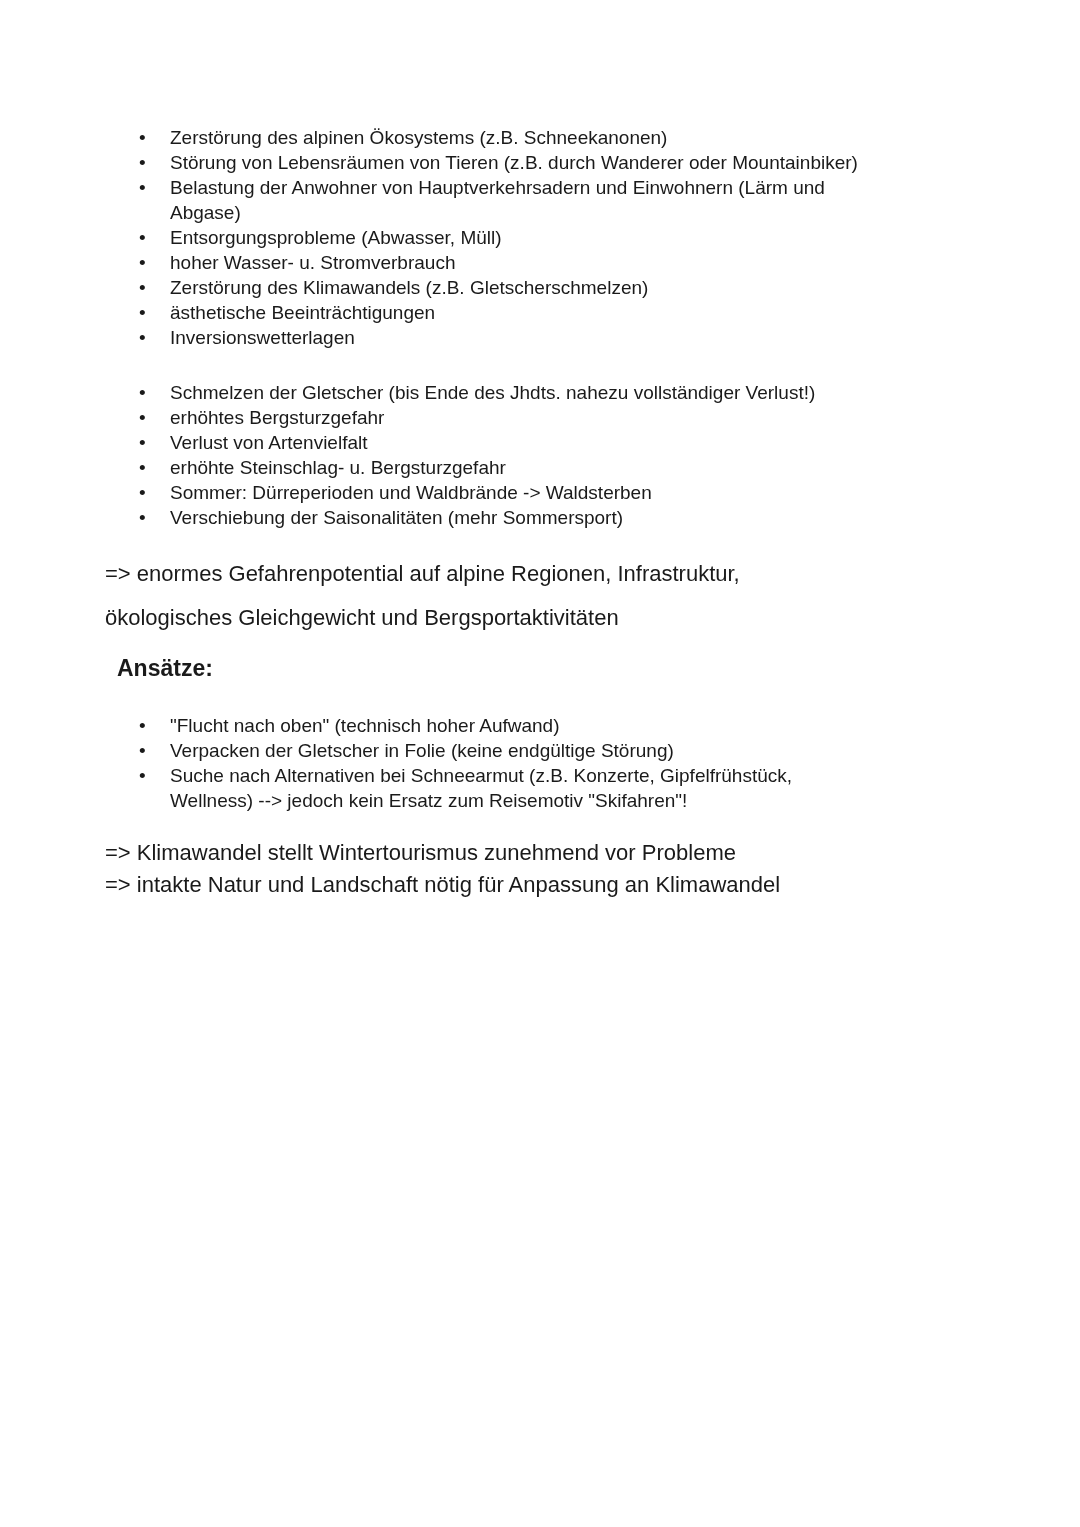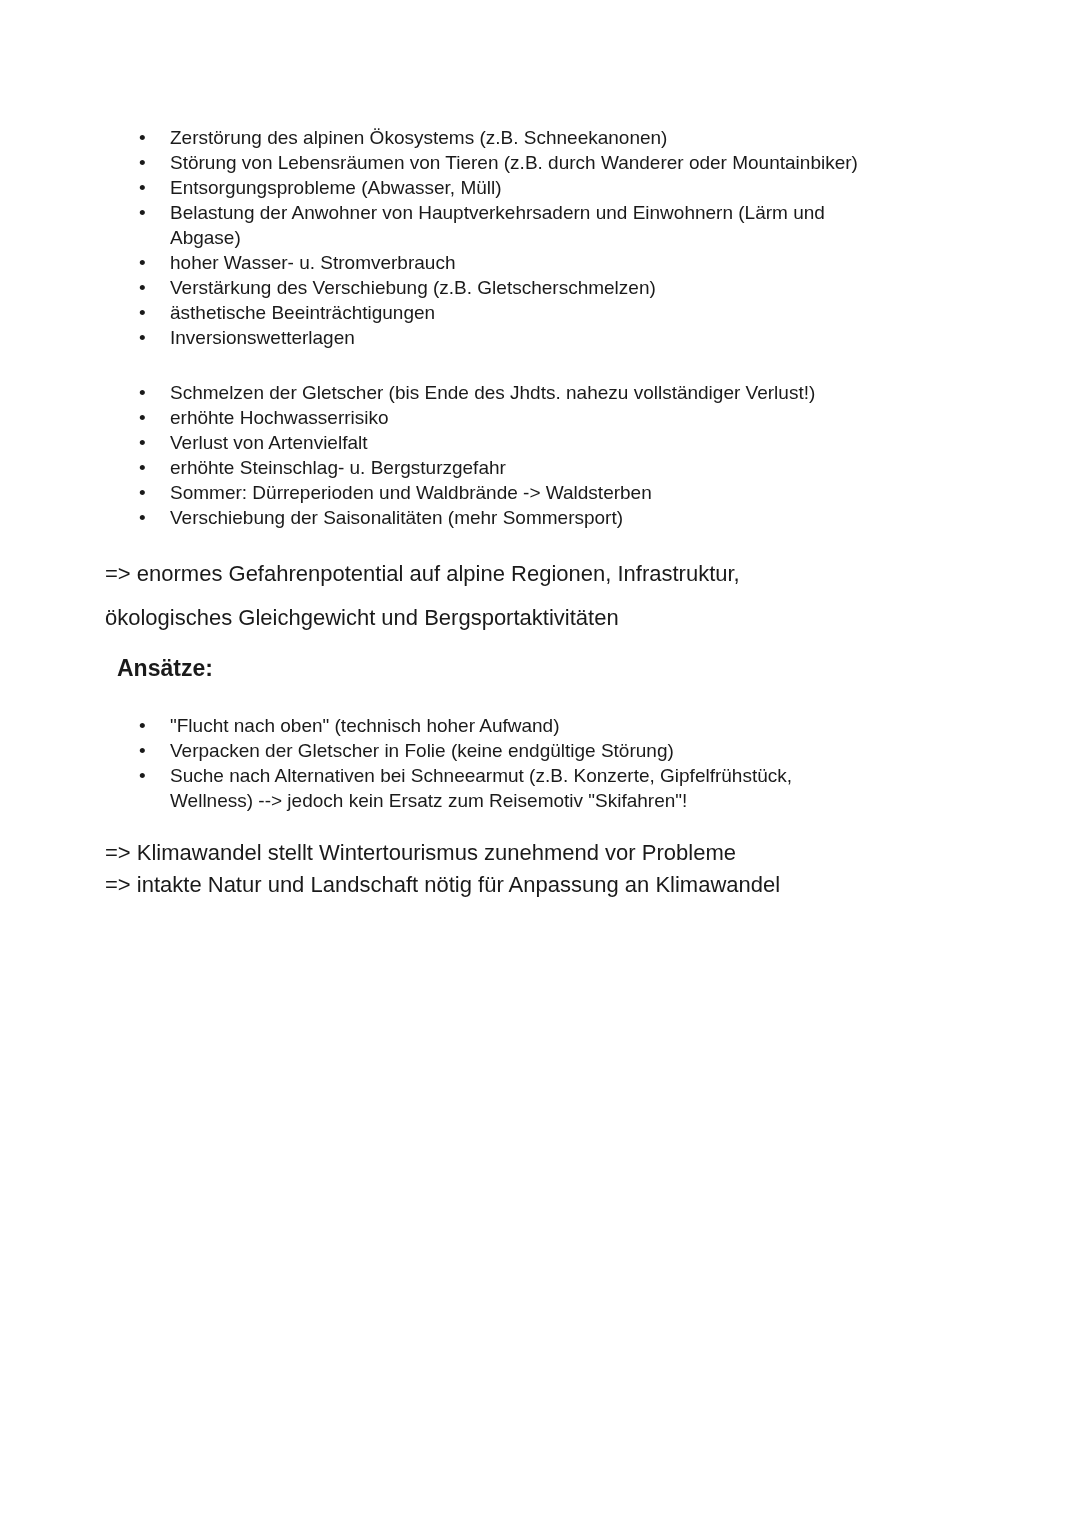--- a/index.html
+++ b/index.html
@@ -73,33 +73,33 @@
   }
 </style>
 </head>
 <body>
 
 <div class="page">
 
   <ul class="bullet-list">
     <li>Zerstörung des alpinen Ökosystems (z.B. Schneekanonen)</li>
     <li>Störung von Lebensräumen von Tieren (z.B. durch Wanderer oder Mountainbiker)</li>
-    <li>Entsorgungsprobleme (Abwasser, Müll)</li>
     <li>Belastung der Anwohner von Hauptverkehrsadern und Einwohnern (Lärm und
 Abgase)</li>
+    <li>Entsorgungsprobleme (Abwasser, Müll)</li>
     <li>hoher Wasser- u. Stromverbrauch</li>
-    <li>Verstärkung des Verschiebung (z.B. Gletscherschmelzen)</li>
+    <li>Zerstörung des Klimawandels (z.B. Gletscherschmelzen)</li>
     <li>ästhetische Beeinträchtigungen</li>
     <li>Inversionswetterlagen</li>
   </ul>
 
 
   <ul class="bullet-list list-after-heading">
     <li>Schmelzen der Gletscher (bis Ende des Jhdts. nahezu vollständiger Verlust!)</li>
-    <li>erhöhte Hochwasserrisiko</li>
+    <li>erhöhtes Bergsturzgefahr</li>
     <li>Verlust von Artenvielfalt</li>
     <li>erhöhte Steinschlag- u. Bergsturzgefahr</li>
     <li>Sommer: Dürreperioden und Waldbrände -&gt; Waldsterben</li>
     <li>Verschiebung der Saisonalitäten (mehr Sommersport)</li>
   </ul>
 
   <p class="conclusion">=&gt; enormes Gefahrenpotential auf alpine Regionen, Infrastruktur,
 ökologisches Gleichgewicht und Bergsportaktivitäten</p>
 
   <h2 class="sub-heading">Ansätze:</h2>

